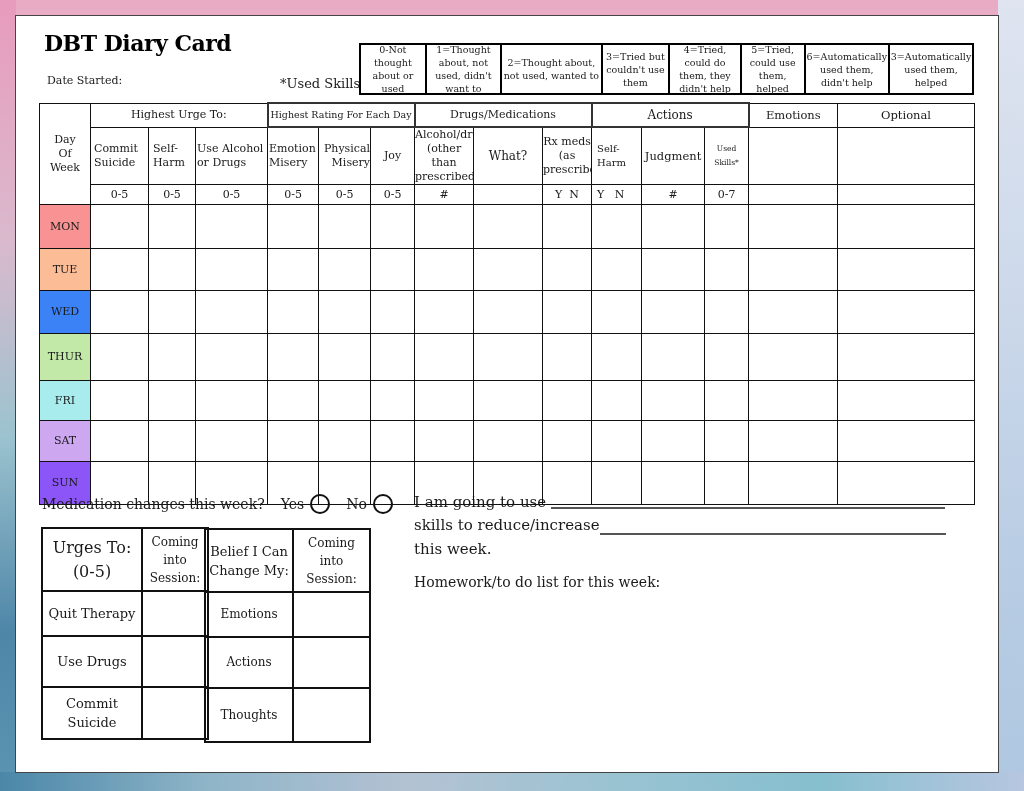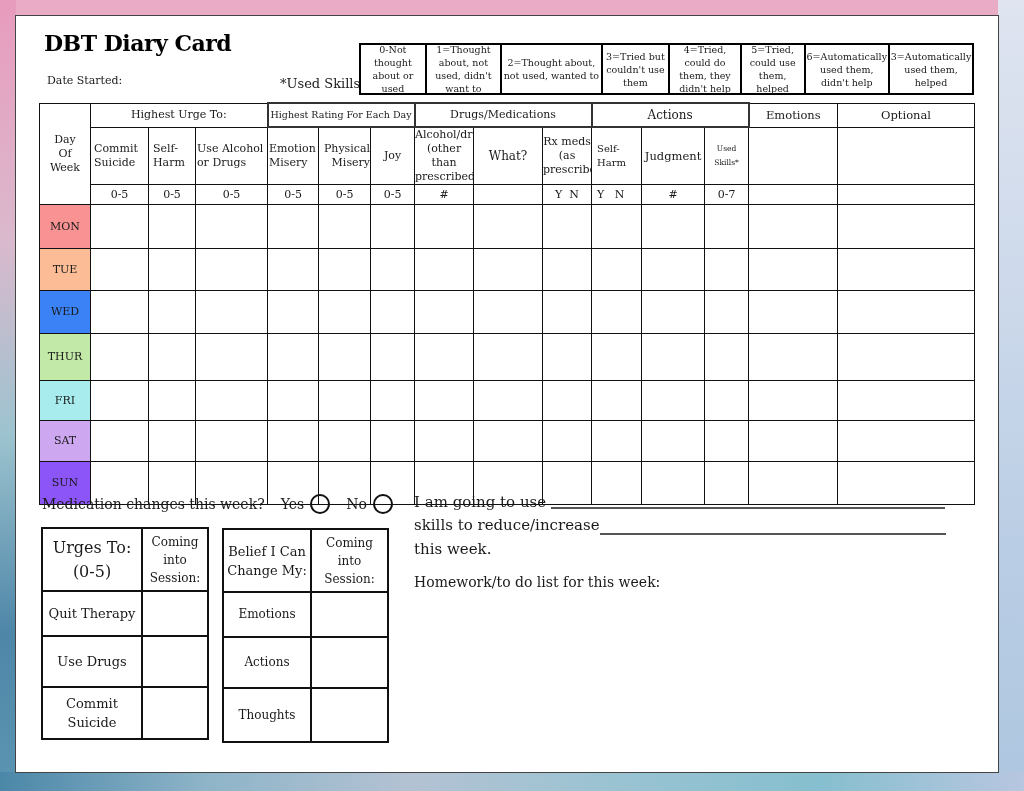--- a/index.html
+++ b/index.html
@@ -311,21 +311,21 @@
     <td>Use Drugs</td>
     <td></td>
   </tr>
   <tr style="height:52px">
     <td style="padding:0 18px">Commit Suicide</td>
     <td></td>
   </tr>
 </tbody>
   </table>
 
-<table class="small" style="left:222px;top:528px;width:165px">
+<table class="small" style="left:204px;top:528px;width:165px">
   <colgroup>
       <col style="width:88px">
       <col style="width:77px">
     </colgroup>
   <tbody>
       <tr style="height:63px">
     <td style="font-size:13px;padding:0 2px">Belief I Can Change My:</td>
     <td style="font-size:12px;line-height:18px;padding:0 12px">Coming into Session:</td>
   </tr>
   <tr style="height:45px">

